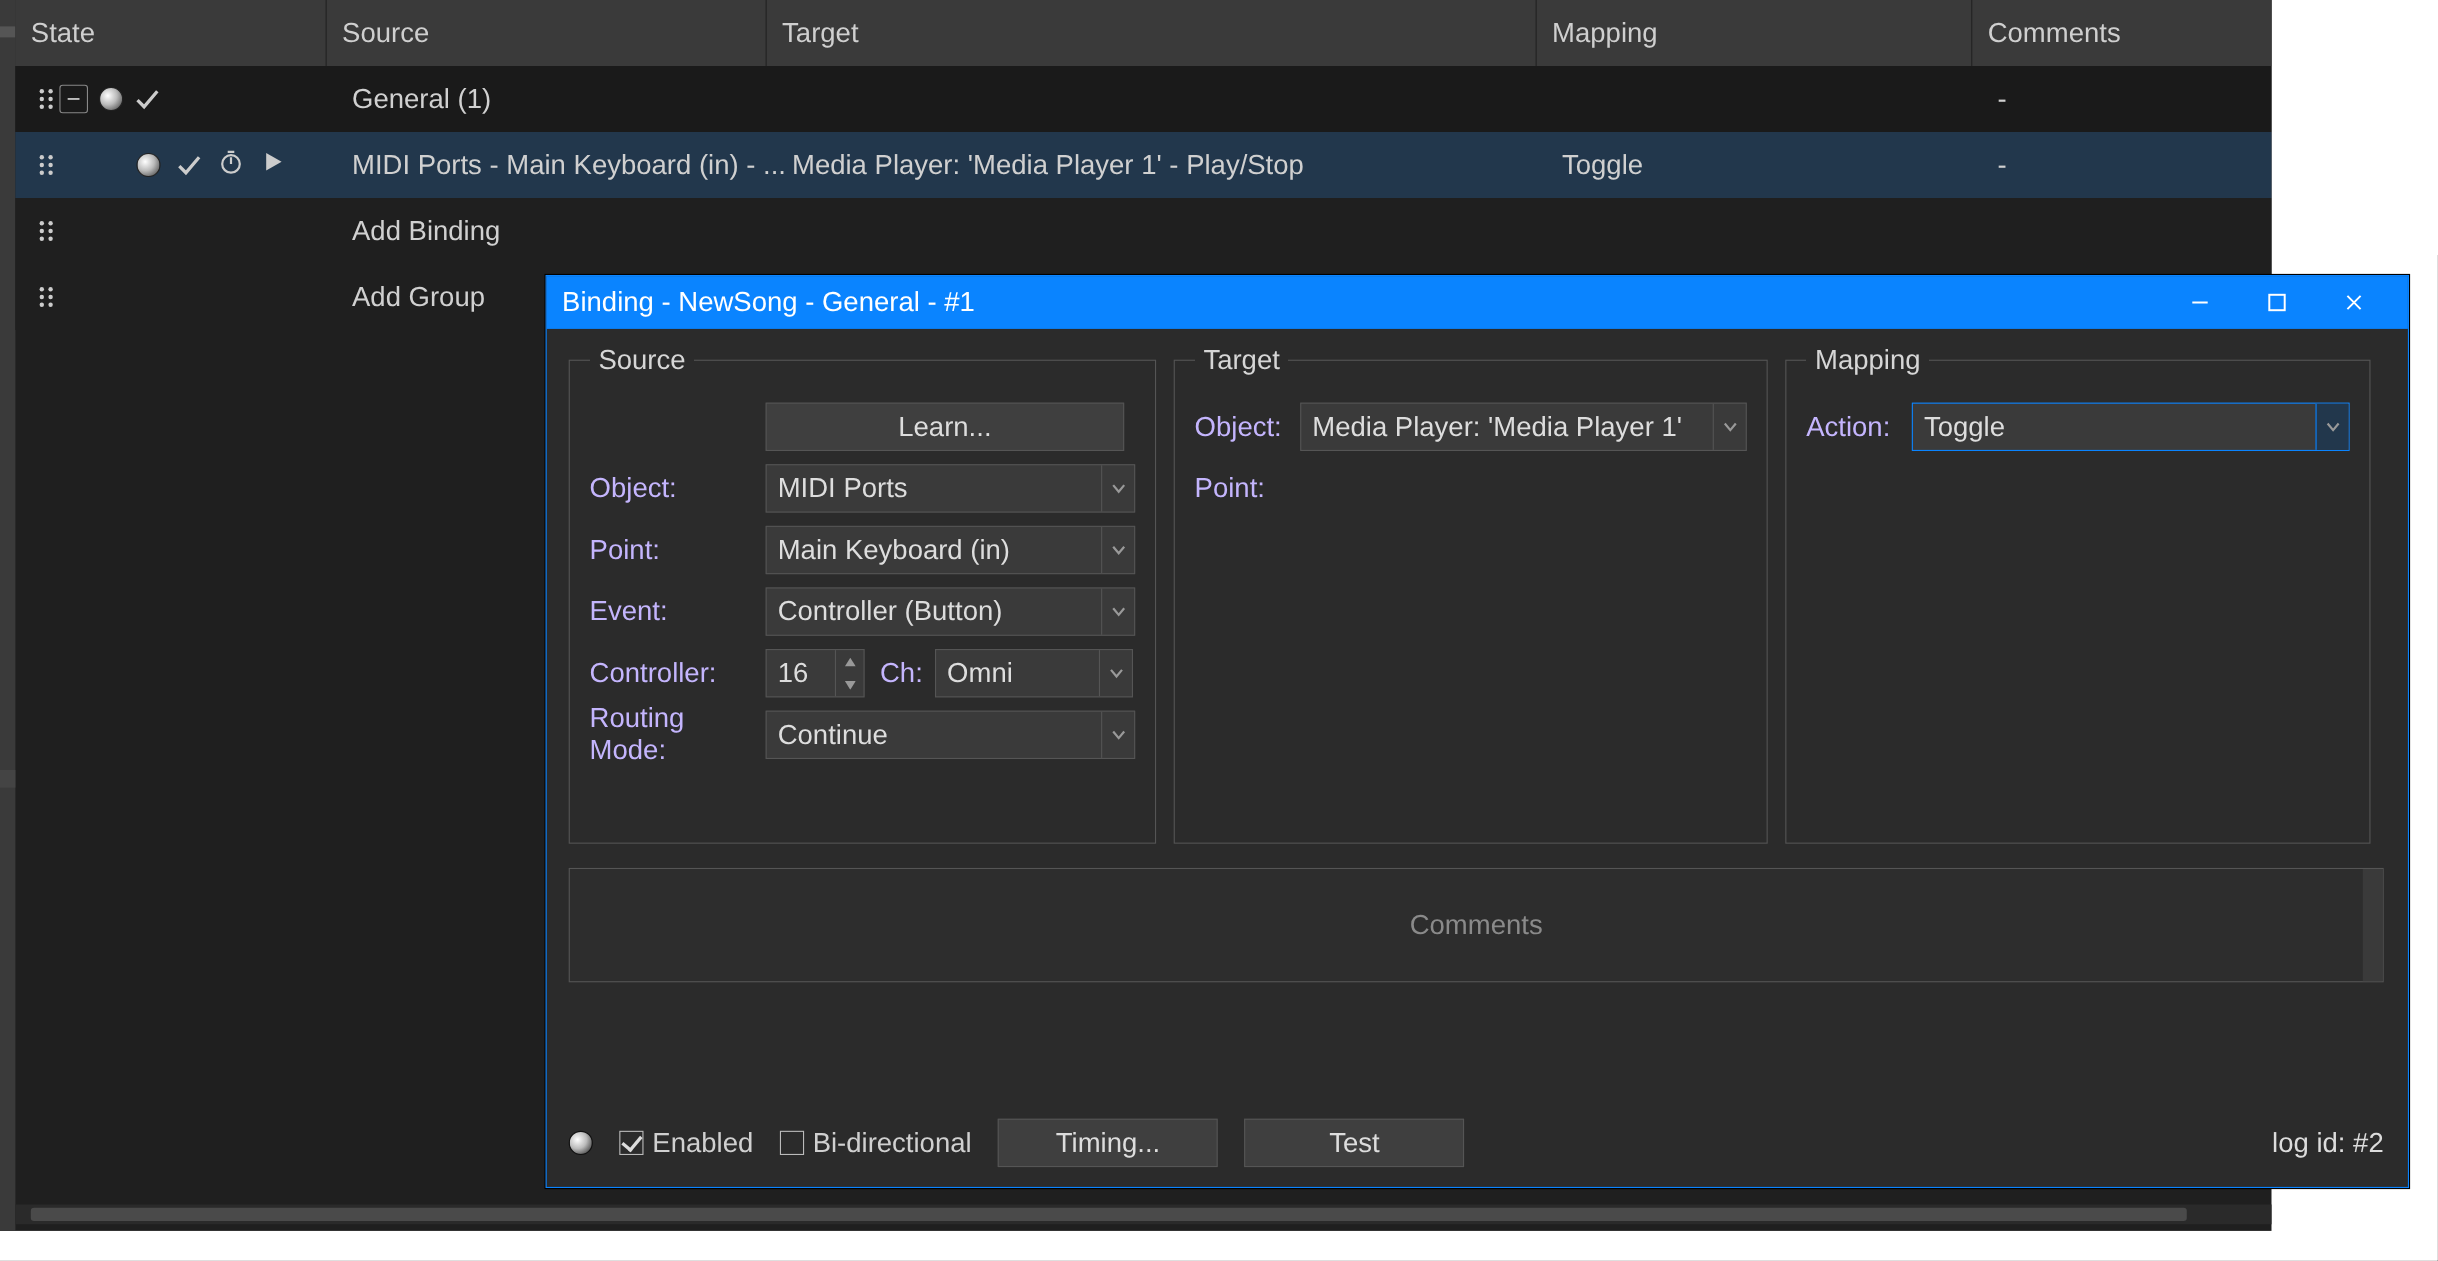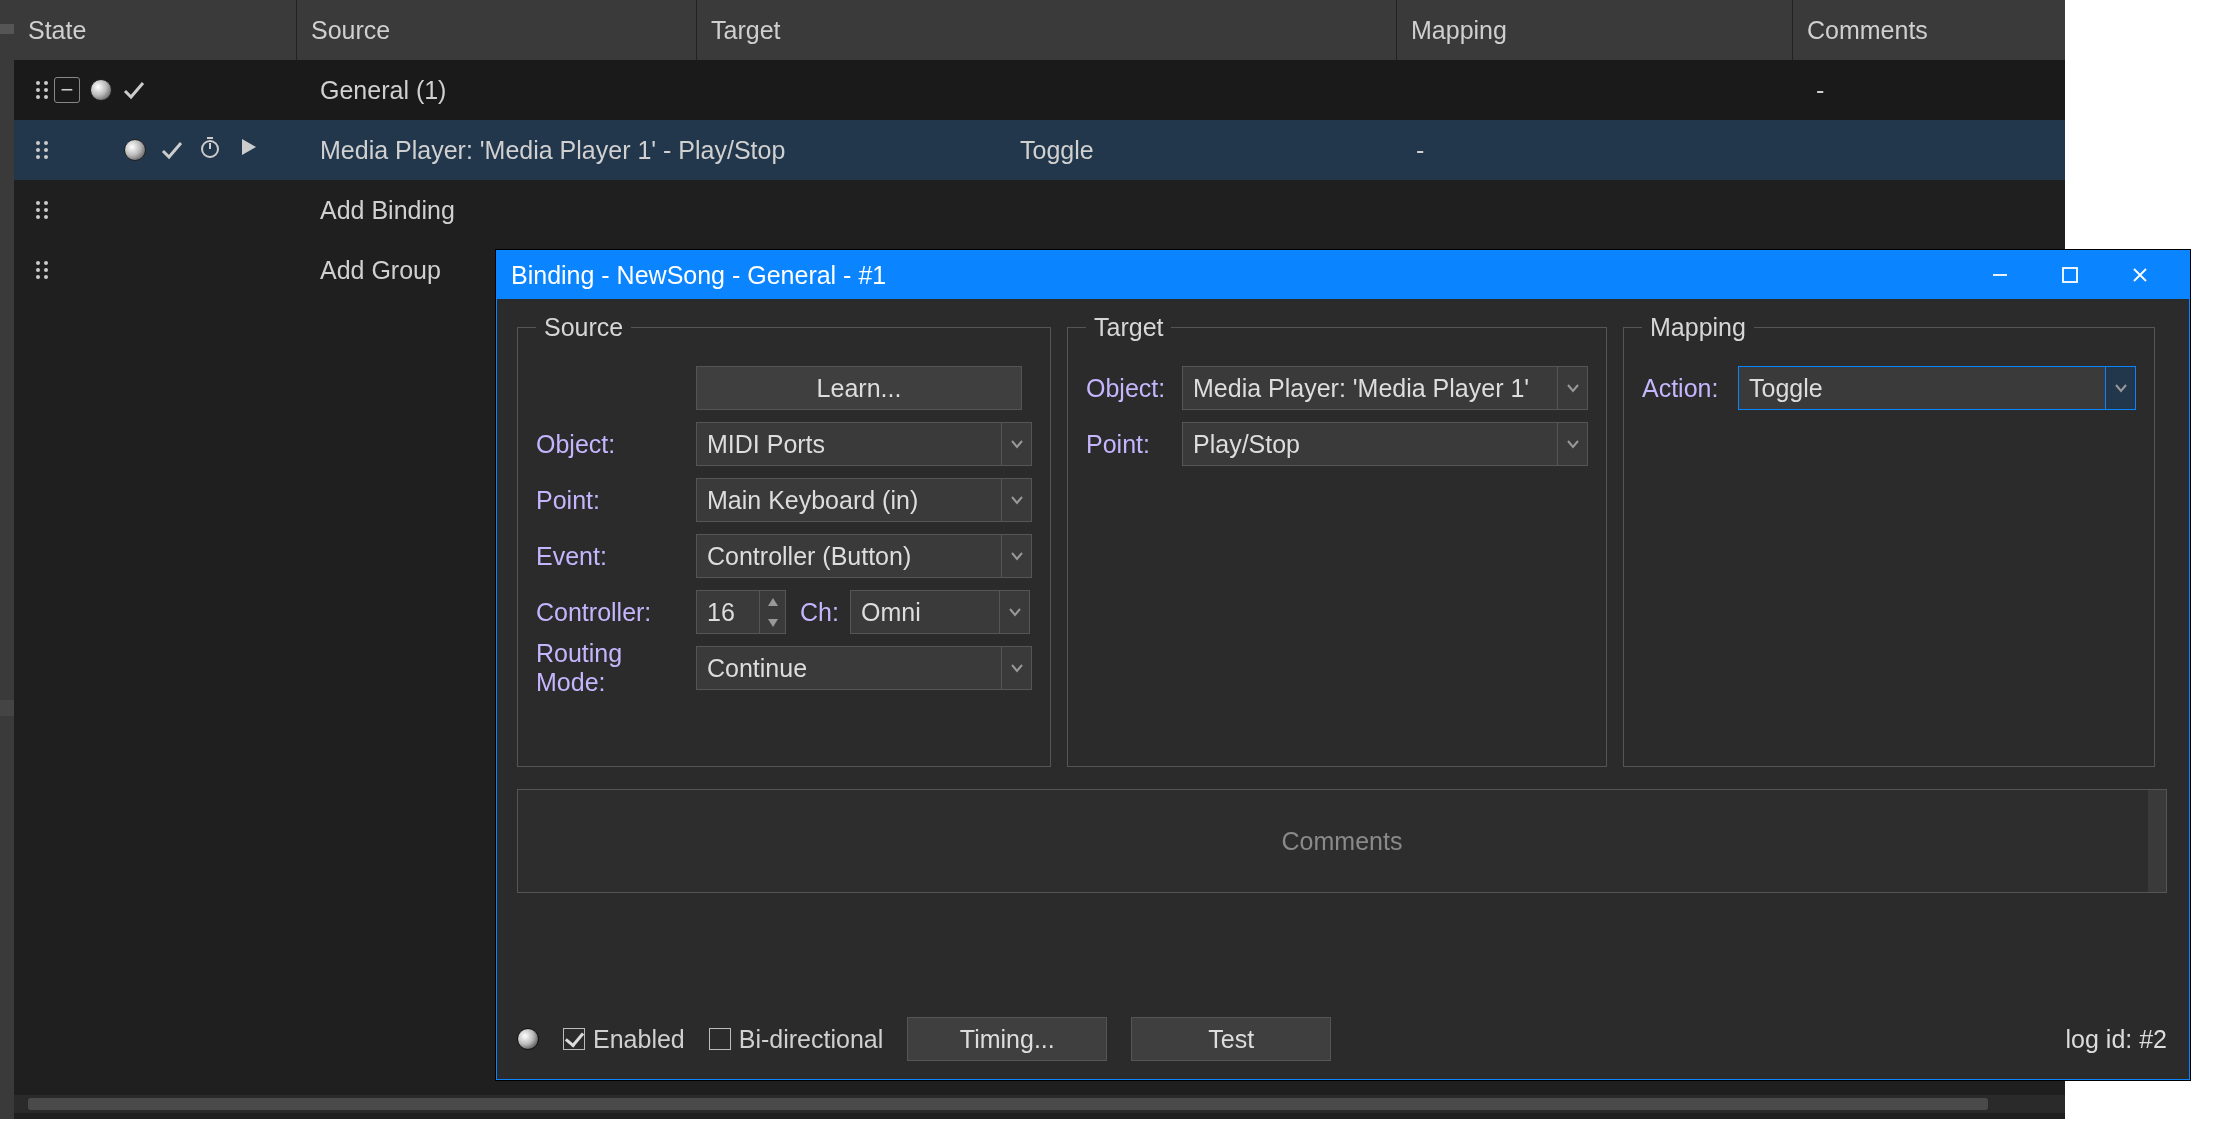--- a/index.html
+++ b/index.html
@@ -236,20 +236,21 @@
             </svg></span>
         <span class="timer-ico"><svg viewBox="0 0 24 24">
               <circle cx="12" cy="14" r="8"></circle>
               <path d="M12 14 V8"></path>
               <path d="M9 3 H15"></path>
             </svg></span>
         <span class="play-ico"><svg viewBox="0 0 24 24">
               <path d="M6 4 L20 12 L6 20 Z"></path>
             </svg></span>
       </div>
+      <div class="cell-source">MIDI Ports - Main Keyboard (in) - ...</div>
       <div class="cell-target">Media Player: 'Media Player 1' - Play/Stop</div>
       <div class="cell-mapping">Toggle</div>
       <div class="cell-comments">-</div>
     </div>
 
     <div class="row row-add">
       <div class="grip">
         <svg viewBox="0 0 14 22">
             <circle cx="3" cy="4" r="2"></circle>
             <circle cx="11" cy="4" r="2"></circle>
@@ -394,28 +395,20 @@
               <span>Media Player: 'Media Player 1'</span>
               <span class="caret">
                 <svg viewBox="0 0 14 14">
                   <path d="M2 4 L7 10 L12 4"></path>
                 </svg>
               </span>
             </div>
         </div>
         <div class="formrow tight">
           <span class="lbl">Point:</span>
-          <div class="ctrl">
-              <span>Play/Stop</span>
-              <span class="caret">
-                <svg viewBox="0 0 14 14">
-                  <path d="M2 4 L7 10 L12 4"></path>
-                </svg>
-              </span>
-            </div>
         </div>
       </fieldset>
 
       <fieldset class="panel panel-mapping">
         <legend>Mapping</legend>
         <div class="formrow tight">
           <span class="lbl">Action:</span>
           <div class="ctrl hl">
               <span>Toggle</span>
               <span class="caret">

